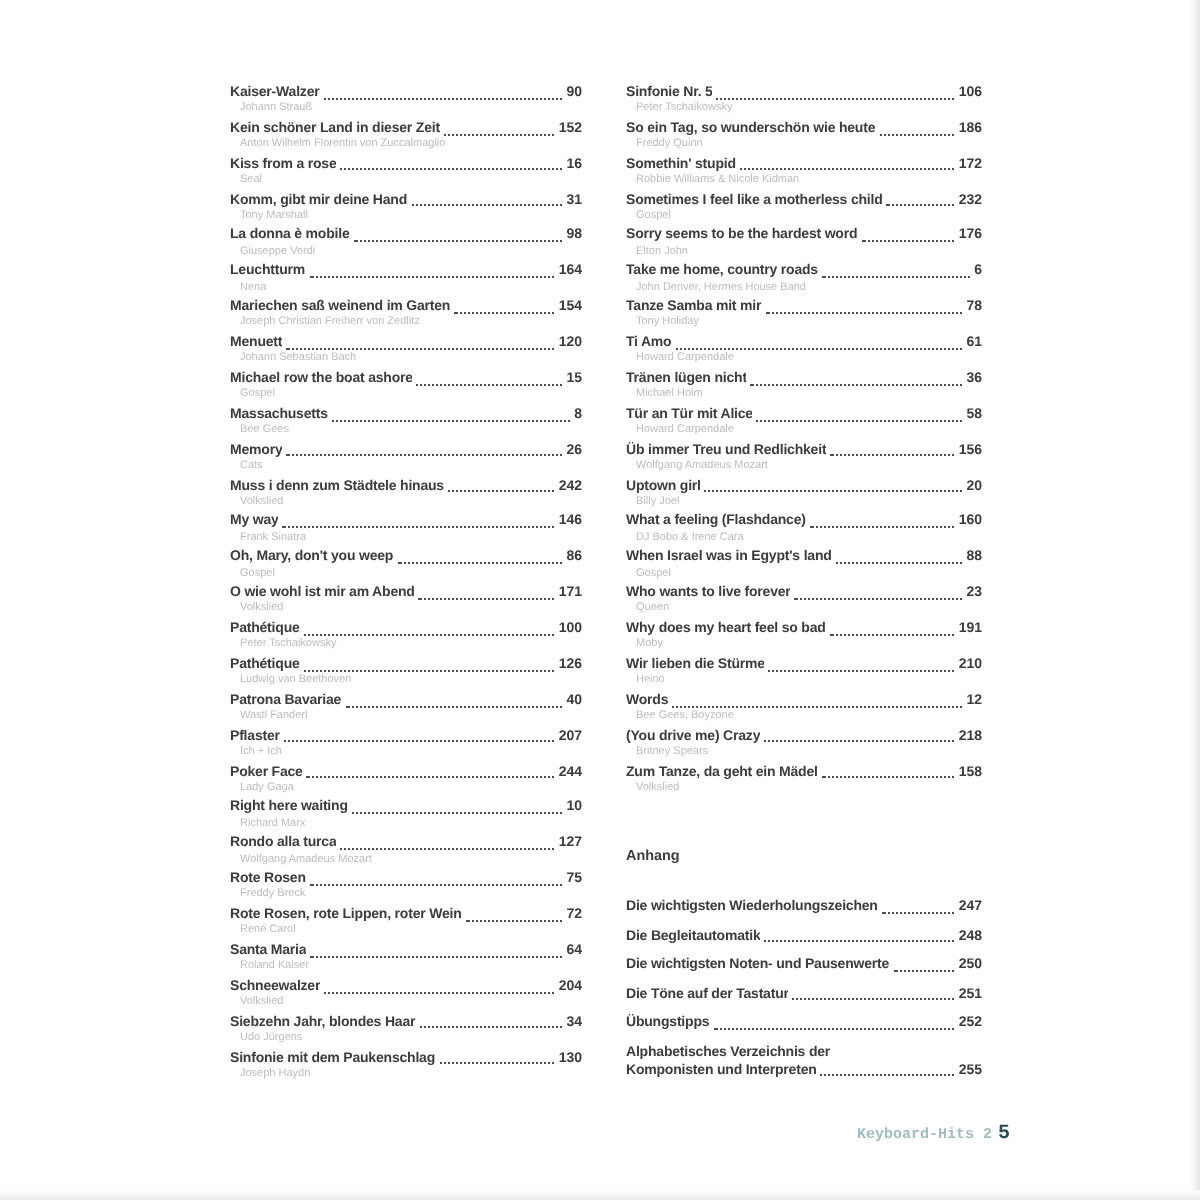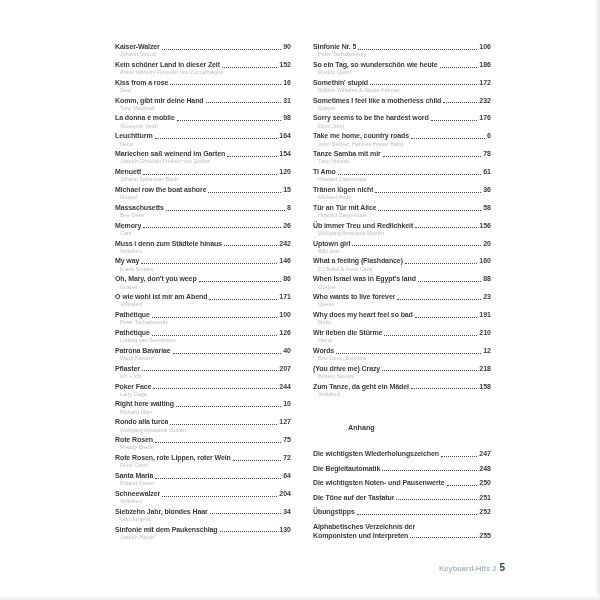--- a/index.html
+++ b/index.html
@@ -30,24 +30,24 @@
     border-bottom:1.8px dotted var(--dot-color,#4d4d4d);}
   .pagenum{font-size:7px;font-weight:bold;color:var(--title-color,#3c3c3c);
     white-space:nowrap;flex:0 0 auto;}
   .subtitle{
     font-size:5.5px;line-height:6.3px;height:6.3px;padding-left:5px;
     color:var(--artist-color,#bdbdbd);white-space:nowrap;overflow:hidden;
   }
 
   .anhang{margin-top:26px;}
   .anhang-heading{font-size:7.2px;font-weight:bold;color:var(--title-color,#3c3c3c);
-    margin-bottom:17px;margin-left:35px;}
+    margin-bottom:17px;}
   #anhang-entries .entry{margin-bottom:5.3px;}
 
-  .footer{position:absolute;top:562px;right:95px;display:flex;align-items:baseline;}
+  .footer{position:absolute;top:562px;right:95px;display:flex;align-items:baseline;font-family:Liberation Mono, monospace;}
   .footer .book{font-size:7.5px;font-weight:bold;color:var(--accent-color,#a3bcc0);}
   .footer .num{font-size:10px;font-weight:bold;color:var(--footer-number-color,#274e57);
     margin-left:3px;}
 </style>
 </head>
 <body>
 
 <div class="edge-right"></div>
 <div class="edge-bottom"></div>
 

